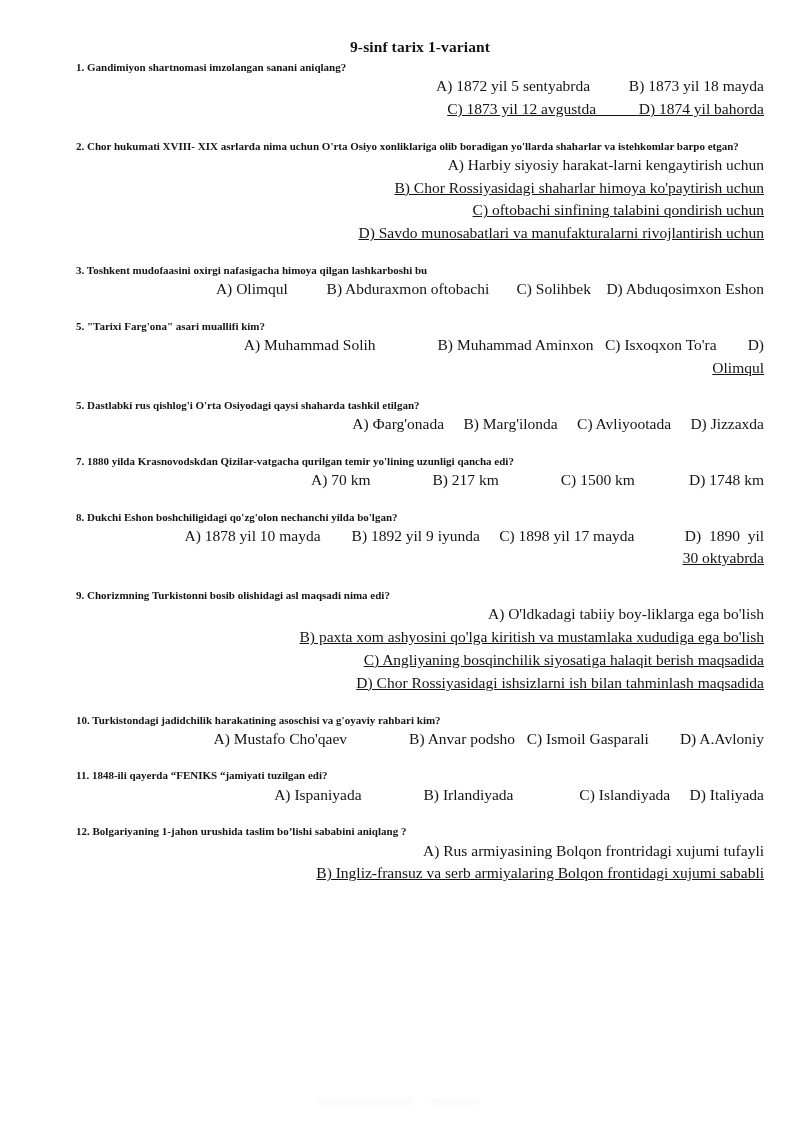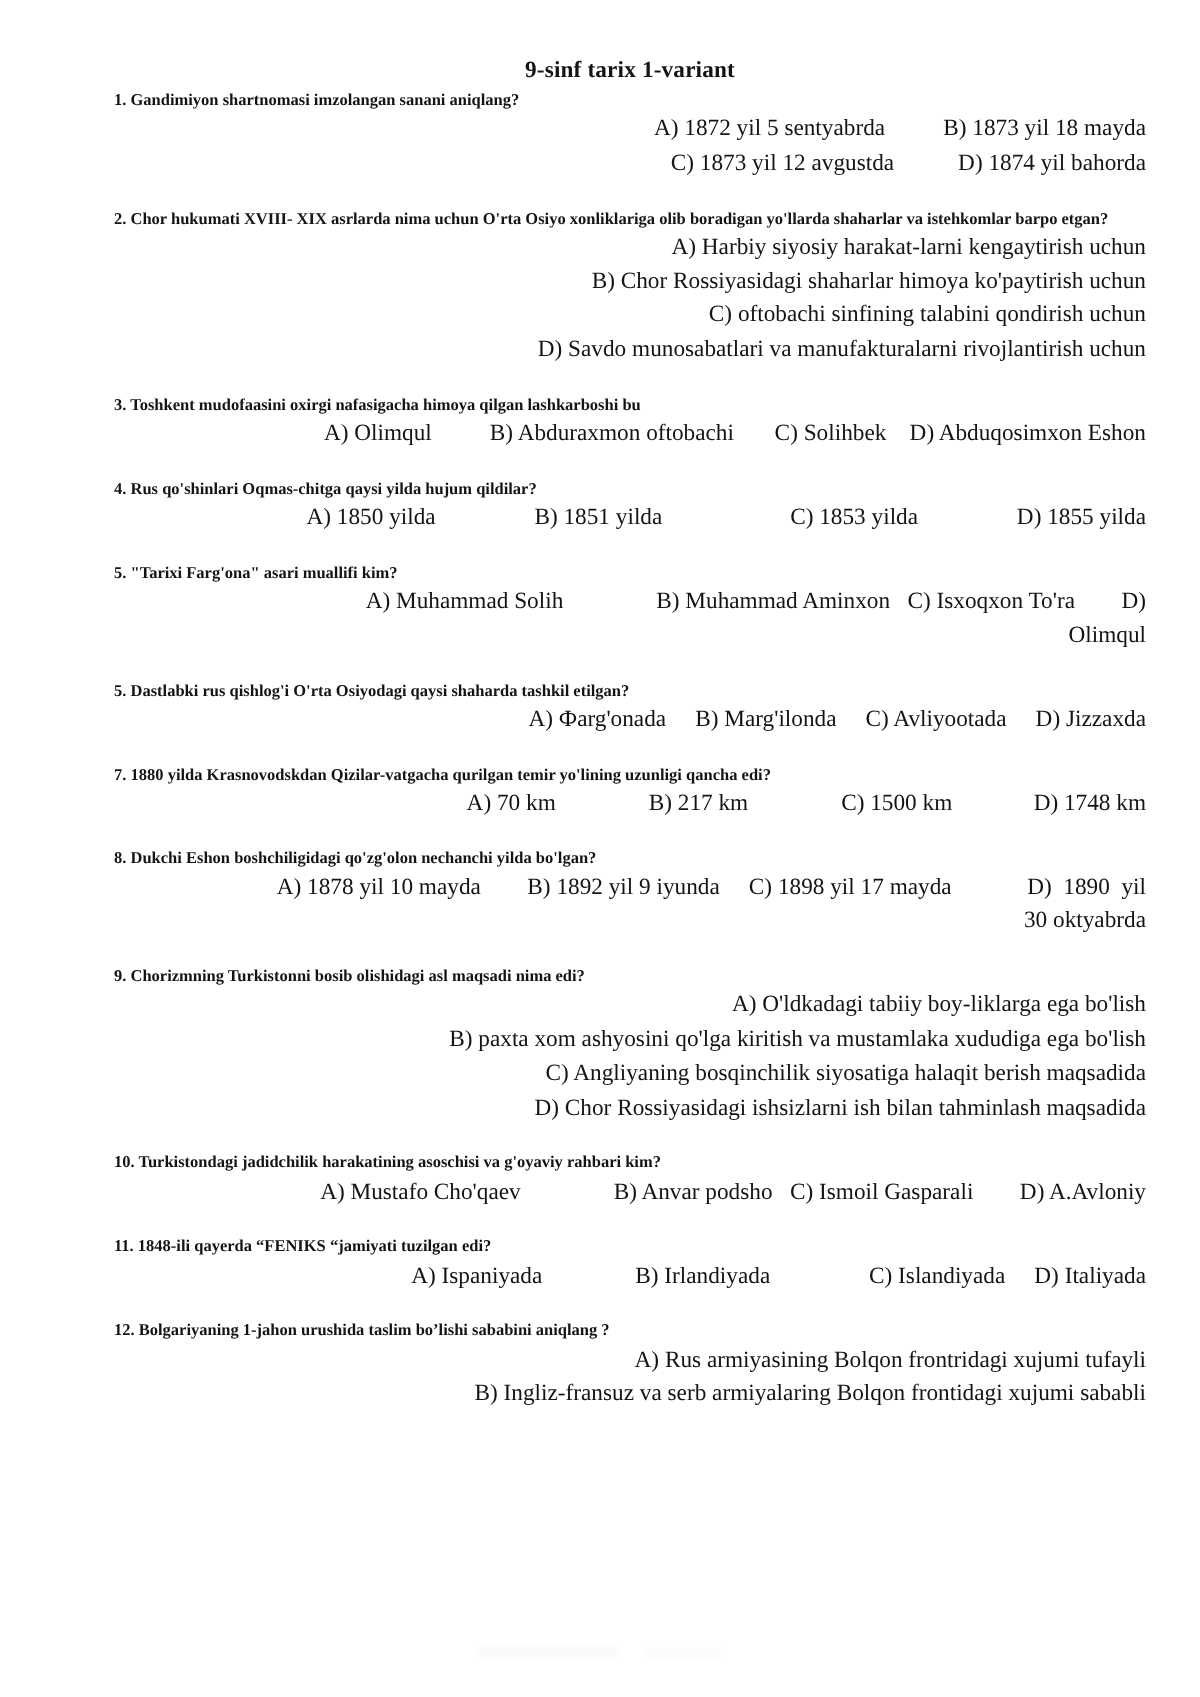--- a/index.html
+++ b/index.html
@@ -64,20 +64,21 @@
   .opt-line {
     font-size: 15.5px;
     line-height: 1.47;
     margin: 0;
     white-space: pre;
     text-align: right;
   }
 
   .opt-line.wrapline {
     white-space: pre-wrap;
+    text-decoration: underline;
   }
 
   
   .scan-smudge {
     position: absolute;
     left: 318px;
     top: 1098px;
     width: 186px;
     height: 7px;
     background:
@@ -110,24 +111,20 @@
           <p class="opt-line">A) Harbiy siyosiy harakat-larni kengaytirish uchun</p>
           <p class="opt-line wrapline">B) Chor Rossiyasidagi shaharlar himoya ko'paytirish uchun</p>
           <p class="opt-line wrapline">C) oftobachi sinfining talabini qondirish uchun</p>
           <p class="opt-line wrapline">D) Savdo munosabatlari va manufakturalarni rivojlantirish uchun</p>
         </div>
         <div class="question-block">
           <p class="q-stem">3. Toshkent mudofaasini oxirgi nafasigacha himoya qilgan lashkarboshi bu</p>
           <p class="opt-line">A) Olimqul          B) Abduraxmon oftobachi       C) Solihbek    D) Abduqosimxon Eshon</p>
         </div>
         <div class="question-block">
-          <p class="q-stem">4. Rus qo'shinlari Oqmas-chitga qaysi yilda hujum qildilar?</p>
-          <p class="opt-line">A) 1850 yilda                 B) 1851 yilda                      C) 1853 yilda                 D) 1855 yilda</p>
-        </div>
-        <div class="question-block">
           <p class="q-stem">5. "Tarixi Farg'ona"  asari muallifi kim?</p>
           <p class="opt-line">A) Muhammad Solih                B) Muhammad Aminxon   C) Isxoqxon To'ra        D)</p>
           <p class="opt-line wrapline">Olimqul</p>
         </div>
         <div class="question-block">
           <p class="q-stem">5. Dastlabki rus qishlog'i O'rta Osiyodagi qaysi shaharda tashkil etilgan?</p>
           <p class="opt-line">A) Фarg'onada     B) Marg'ilonda     C) Avliyootada     D) Jizzaxda</p>
         </div>
         <div class="question-block">
           <p class="q-stem justify">7. 1880 yilda Krasnovodskdan Qizilar-vatgacha qurilgan   temir yo'lining uzunligi qancha edi?</p>

